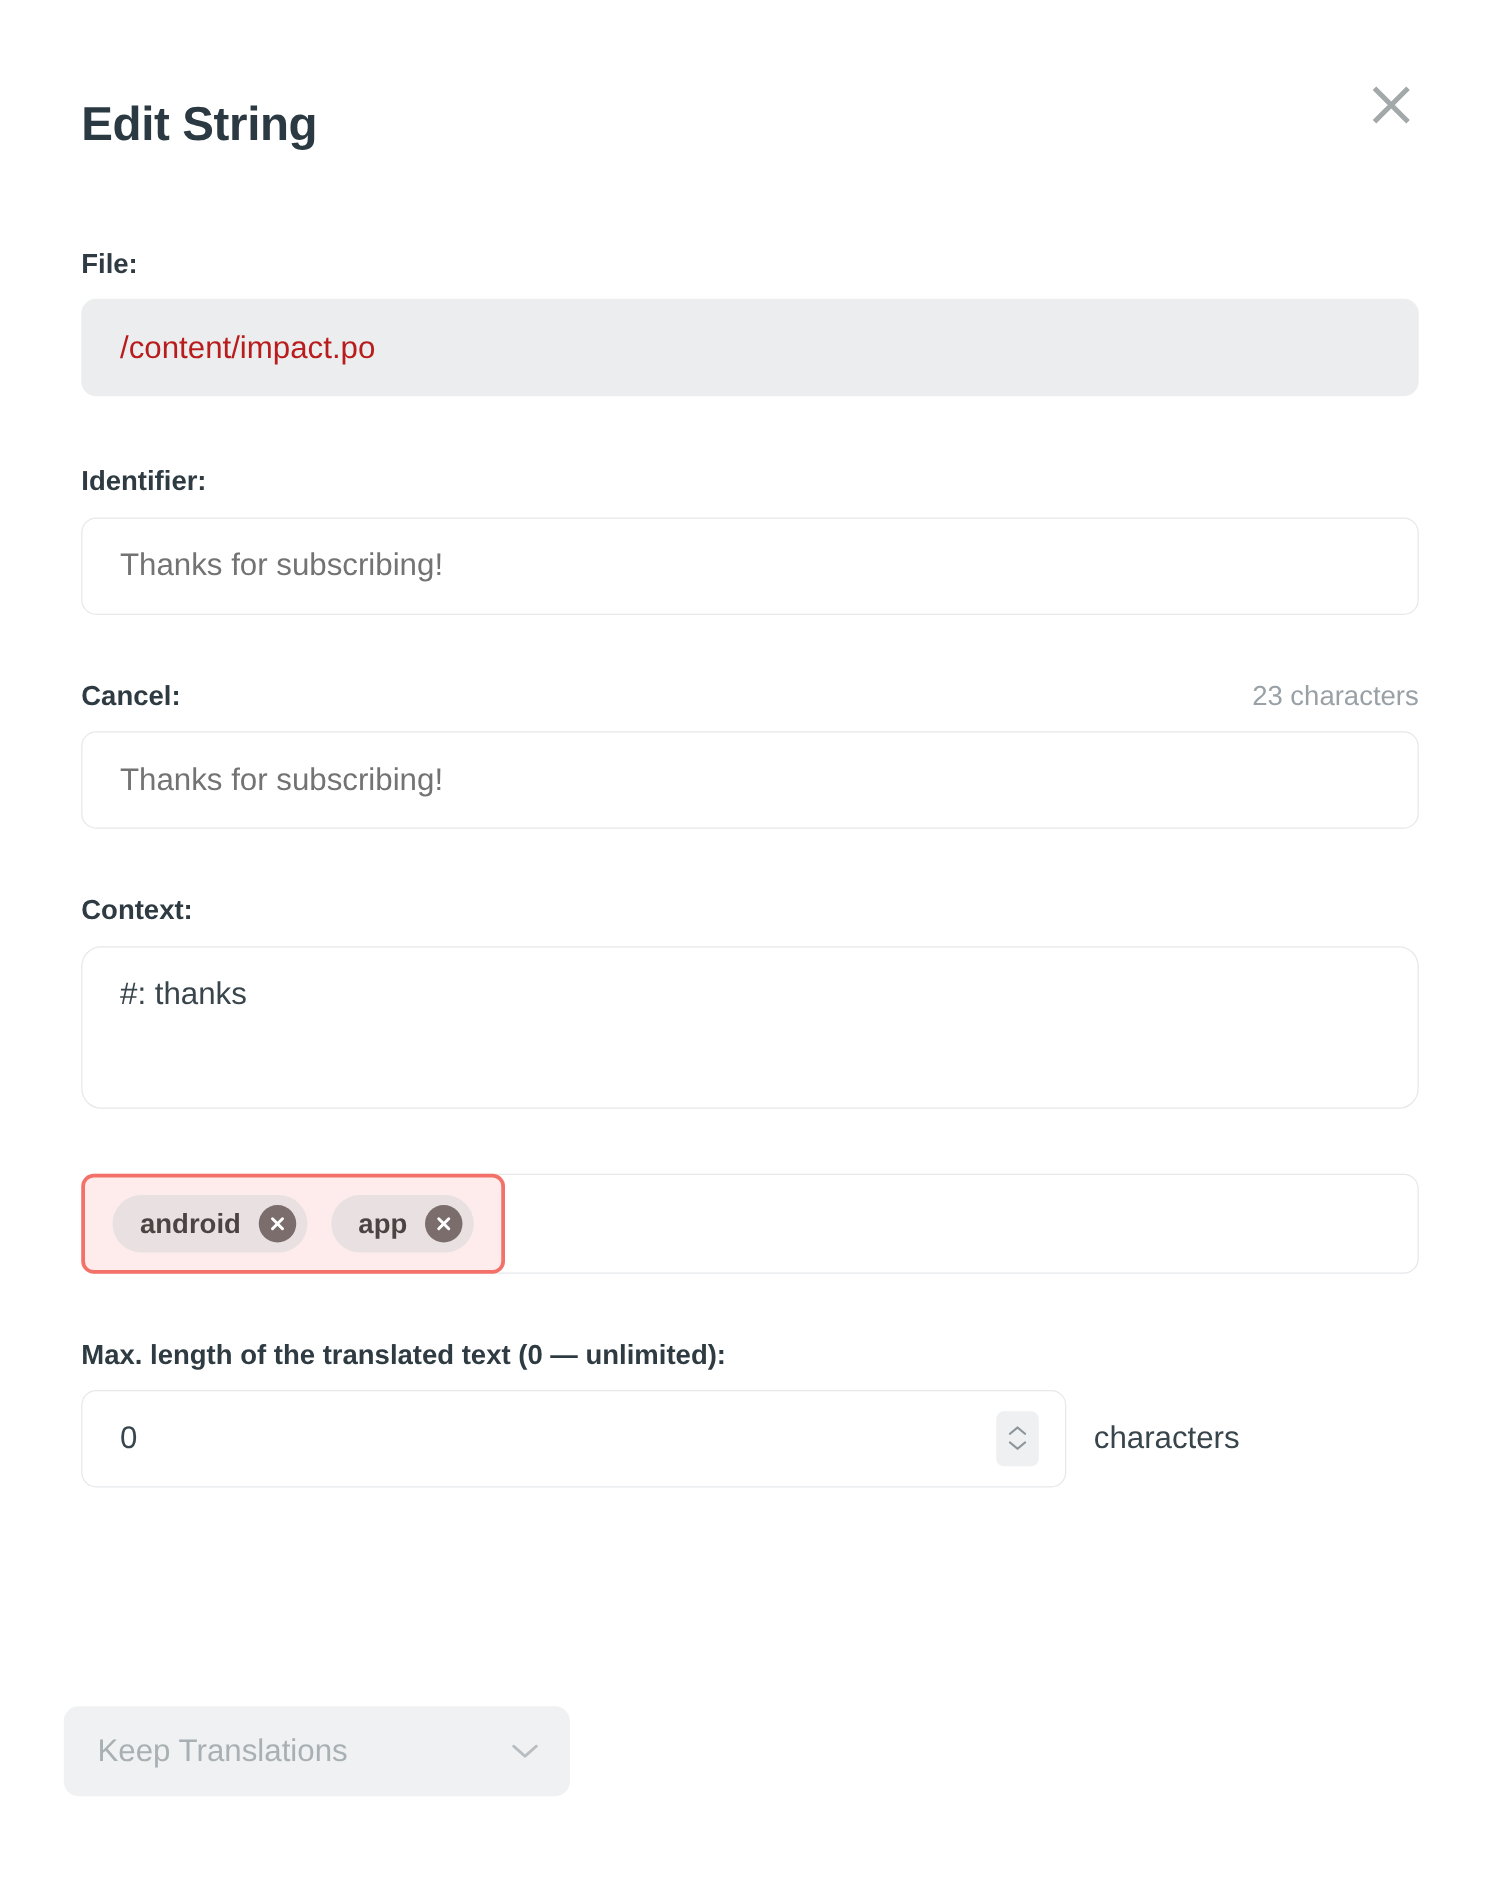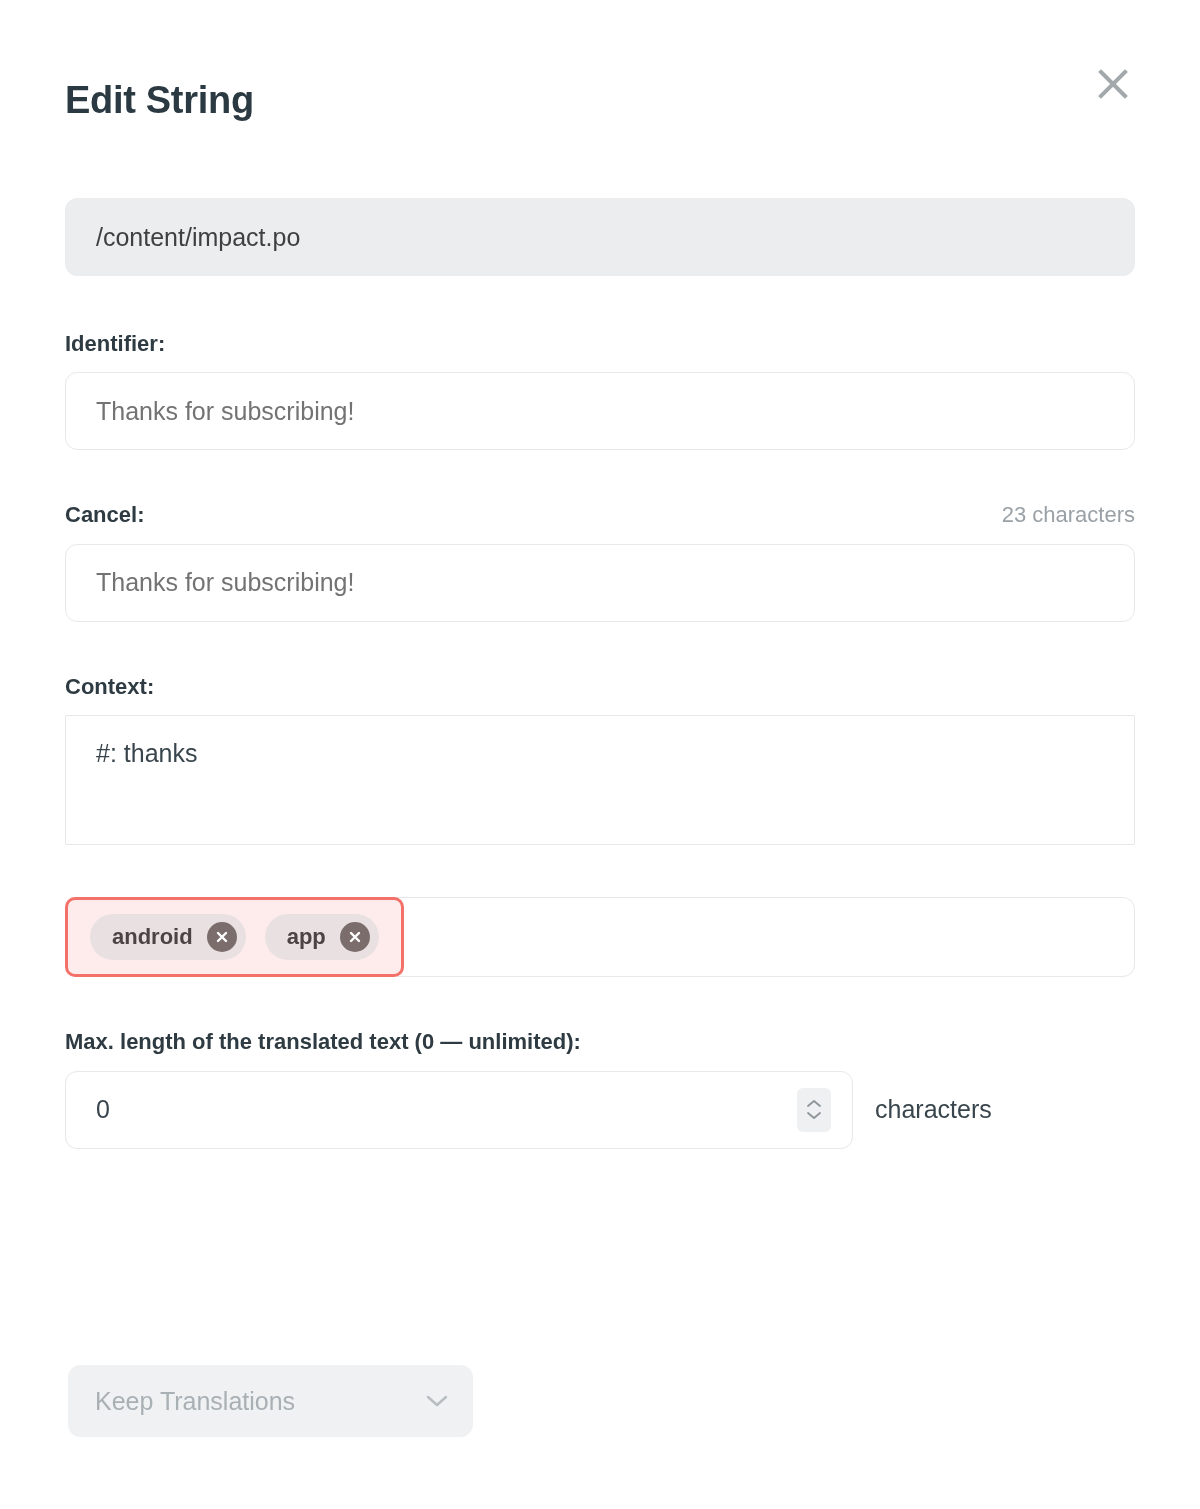--- a/index.html
+++ b/index.html
@@ -85,28 +85,28 @@
     font-size: 25px;
     font-family: "Liberation Sans", sans-serif;
     color: #737373;
     padding: 0 30px;
     outline: none;
   }
   .text-input::placeholder { color: #b6bcc0; }
   .text-input.disabled {
     background: #ebedee;
     border-color: #ebedee;
-    color: #404040;
+    color: #b91c1c;
   }
 
   .textarea-input {
     display: block;
     width: 100%;
     height: 130px;
-    border-radius: 2px;
+    border-radius: 16px;
     border: 1px solid #e6e8ea;
     background: #ffffff;
     font-size: 25px;
     font-family: "Liberation Sans", sans-serif;
     color: #39454c;
     padding: 22px 30px;
     resize: none;
     outline: none;
     line-height: 1.25;
   }
@@ -210,21 +210,21 @@
   }
   .spinner svg { display: block; }
   .unit-text {
     font-size: 25px;
     color: #39454c;
   }
 
   
   .modal-footer {
     position: absolute;
-    left: 68px;
+    left: 51px;
     right: 65px;
     bottom: 72px;
     display: flex;
     align-items: center;
     justify-content: space-between;
   }
   .keep-select {
     position: relative;
     width: 405px;
     height: 72px;
@@ -286,20 +286,23 @@
     <button class="close-btn">
       <span>
         <svg width="34" height="34" viewBox="0 0 34 34" aria-hidden="true">
           <path d="M5 5 L29 29 M29 5 L5 29" stroke="#a3a8aa" stroke-width="4" stroke-linecap="square" fill="none"></path>
         </svg>
       </span>
     </button>
   </div>
 
   <div class="field sec-file">
+    <div class="field-label-row">
+      <span class="field-label">File:</span>
+    </div>
     <input class="text-input disabled" type="text" readonly="" disabled="" value="/content/impact.po" style="">
   </div>
 
   <div class="field sec-identifier">
     <div class="field-label-row">
       <span class="field-label">Identifier:</span>
     </div>
     <input class="text-input" type="text" value="Thanks for subscribing!" style="">
   </div>
 

